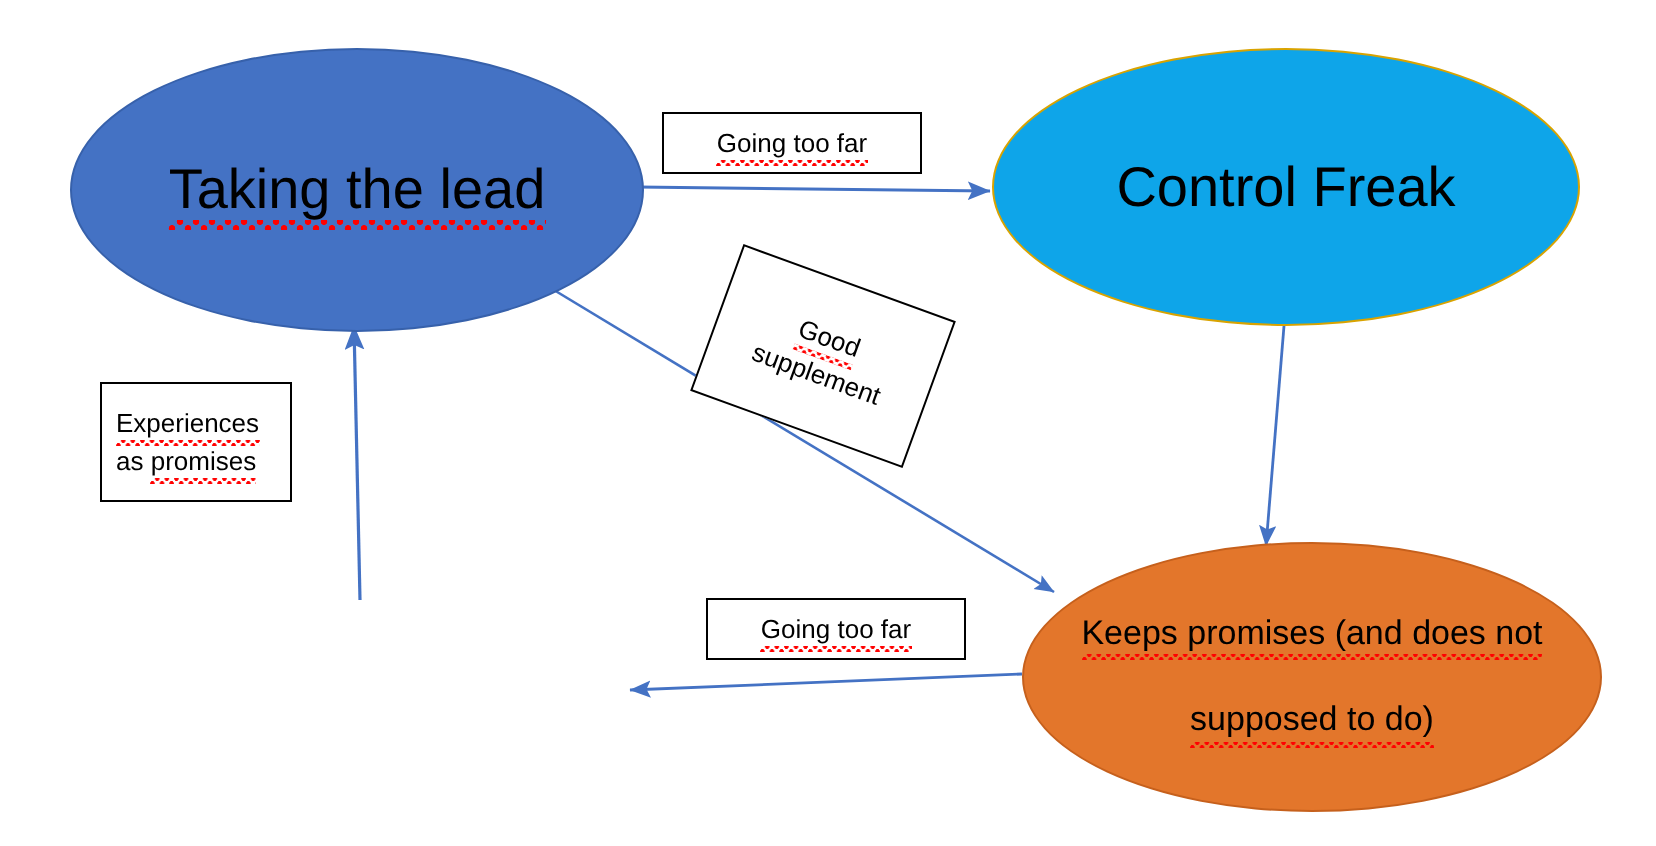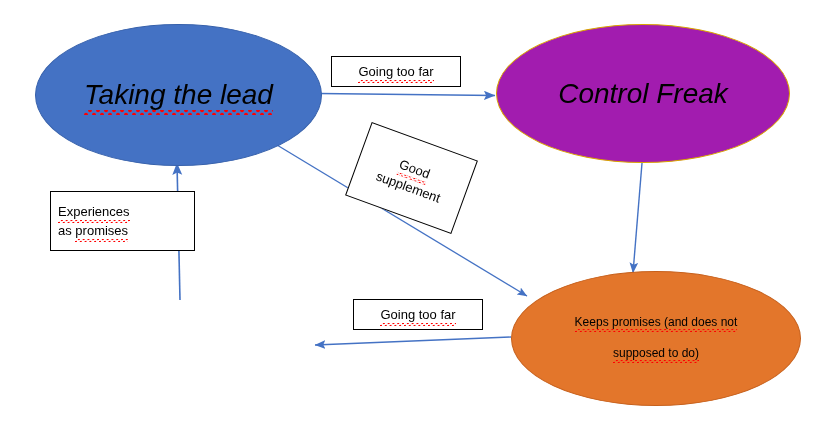--- a/index.html
+++ b/index.html
@@ -21,26 +21,26 @@
     z-index:3;
     box-sizing:border-box;
   }
   .node .nodetext{
     color:#000;
     line-height:1.28;
     padding:0 6px;
     display:block;
   }
   .node-blue{background:#4472C4;border:1.5px solid #3761AB;}
-  .node-amber{background:#a21caf;border:1.5px solid #D9A300;}
+  .node-amber{background:#0ea5e9;border:1.5px solid #D9A300;}
   .node-green{background:#6FAE46;border:1.5px solid #5B933A;}
   .node-orange{background:#E3762B;border:1.5px solid #C6601C;}
 
-  .big{font-size:28px;font-style:italic;}
-  .small{font-size:12px;}
+  .big{font-size:28px;}
+  .small{font-size:17px;}
 
   
   .label{
     position:absolute;
     background:#ffffff;
     border:1.3px solid #000000;
     box-sizing:border-box;
     display:flex;flex-direction:column;justify-content:center;
     z-index:4;
     font-size:13px;
@@ -126,21 +126,21 @@
 
   <div class="label center" id="label-going-too-far-top" style="left:331px;top:56px;width:130px;height:31px;">
     <span class="ln sq">Going too far</span>
   </div>
 
   <div class="label center" id="label-good-supplement" style="left:355px;top:139px;width:113px;height:78px;">
     <span class="ln sq">Good</span>
     <span class="ln">supplement</span>
   </div>
 
-  <div class="label left" id="label-experiences-as-difficult" style="left:50px;top:191px;width:145px;height:60px;">
+  <div class="label left" id="label-experiences-as-difficult" style="left:50px;top:191px;width:96px;height:60px;">
     <span class="ln sq">Experiences</span>
     <span class="ln">as <span class="sq">promises</span></span>
   </div>
 
 
   <div class="label center" id="label-going-too-far-bottom" style="left:353px;top:299px;width:130px;height:31px;">
     <span class="ln sq">Going too far</span>
   </div>
 
 </div>

